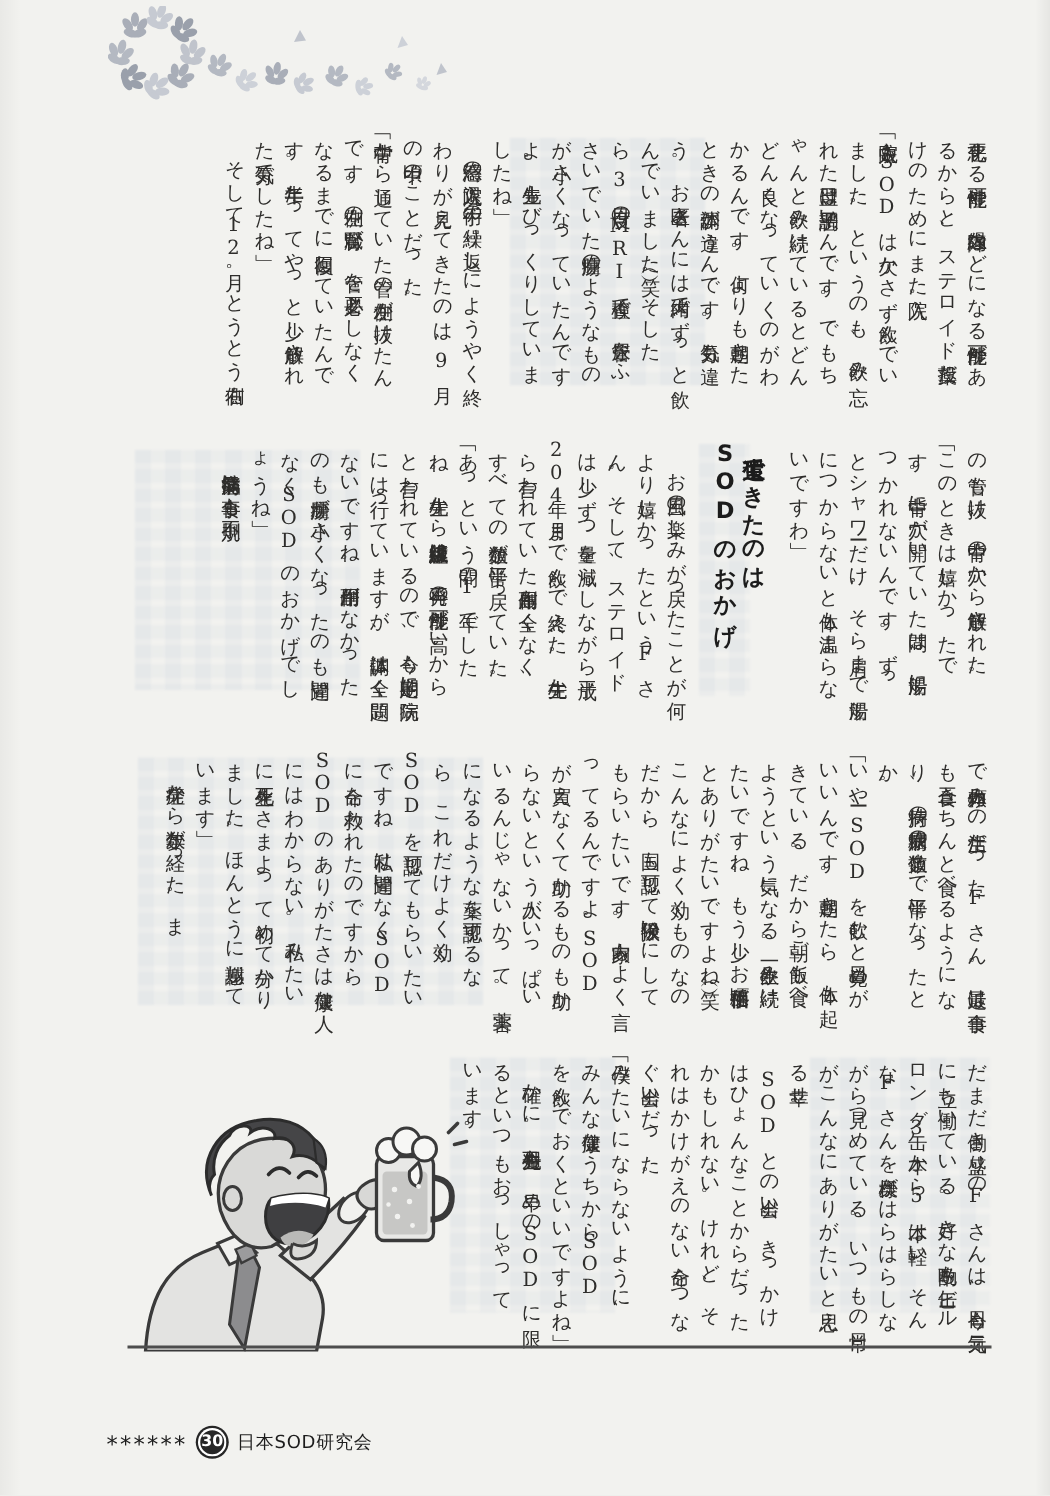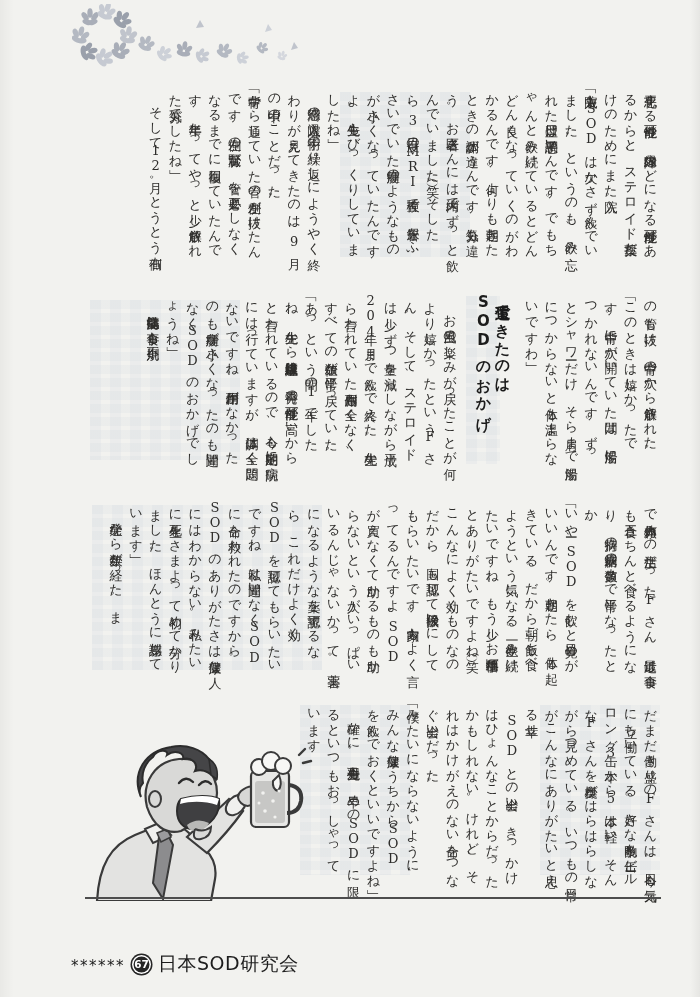--- a/index.html
+++ b/index.html
@@ -30,21 +30,21 @@
   .ornament{position:absolute;left:72px;top:4px;z-index:1;}
   .cartoon{position:absolute;left:83px;top:733px;z-index:2;}
   .bottom-rule{position:absolute;left:85px;top:897px;width:576px;height:1.5px;background:#4d4d4d;z-index:2;}
   
   .footer{position:absolute;left:71px;top:951px;display:flex;align-items:center;gap:4px;z-index:2;
     font-family:"DejaVu Sans",sans-serif;color:#1d1d1d;}
   .asterisks{font-size:15px;letter-spacing:1.5px;line-height:20px;transform:translateY(2px);}
   .badge{width:19px;height:19px;border-radius:50%;background:#262626;color:#ffffff;
     display:flex;align-items:center;justify-content:center;
     font-size:10.5px;font-weight:bold;box-shadow:inset 0 0 0 1.5px #fff,0 0 0 1.5px #262626;margin:0 3px;}
-  .org{font-size:19px;letter-spacing:.5px;}
+  .org{font-size:12px;letter-spacing:.5px;}
 </style>
 </head>
 <body>
 
 <div class="page">
 
   <div class="ghost" style="left:466px;top:296px;width:34px;height:168px;"></div>
   <div class="ghost" style="left:340px;top:92px;width:130px;height:165px;"></div>
   <div class="ghost" style="left:90px;top:300px;width:150px;height:160px;"></div>
   <div class="ghost" style="left:92px;top:505px;width:230px;height:165px;"></div>
@@ -183,17 +183,17 @@
         <path d="M216,22 l6,-6" fill="none"></path>
         <path d="M220,30 l8,-2" fill="none"></path>
       </g>
     </g>
   </svg>
 
   <div class="bottom-rule"></div>
 
   <div class="footer">
     <span class="asterisks">******</span>
-    <span class="badge">67</span>
+    <span class="badge">30</span>
     <span class="org">日本SOD研究会</span>
   </div>
 
 </div>
 
 </body></html>

